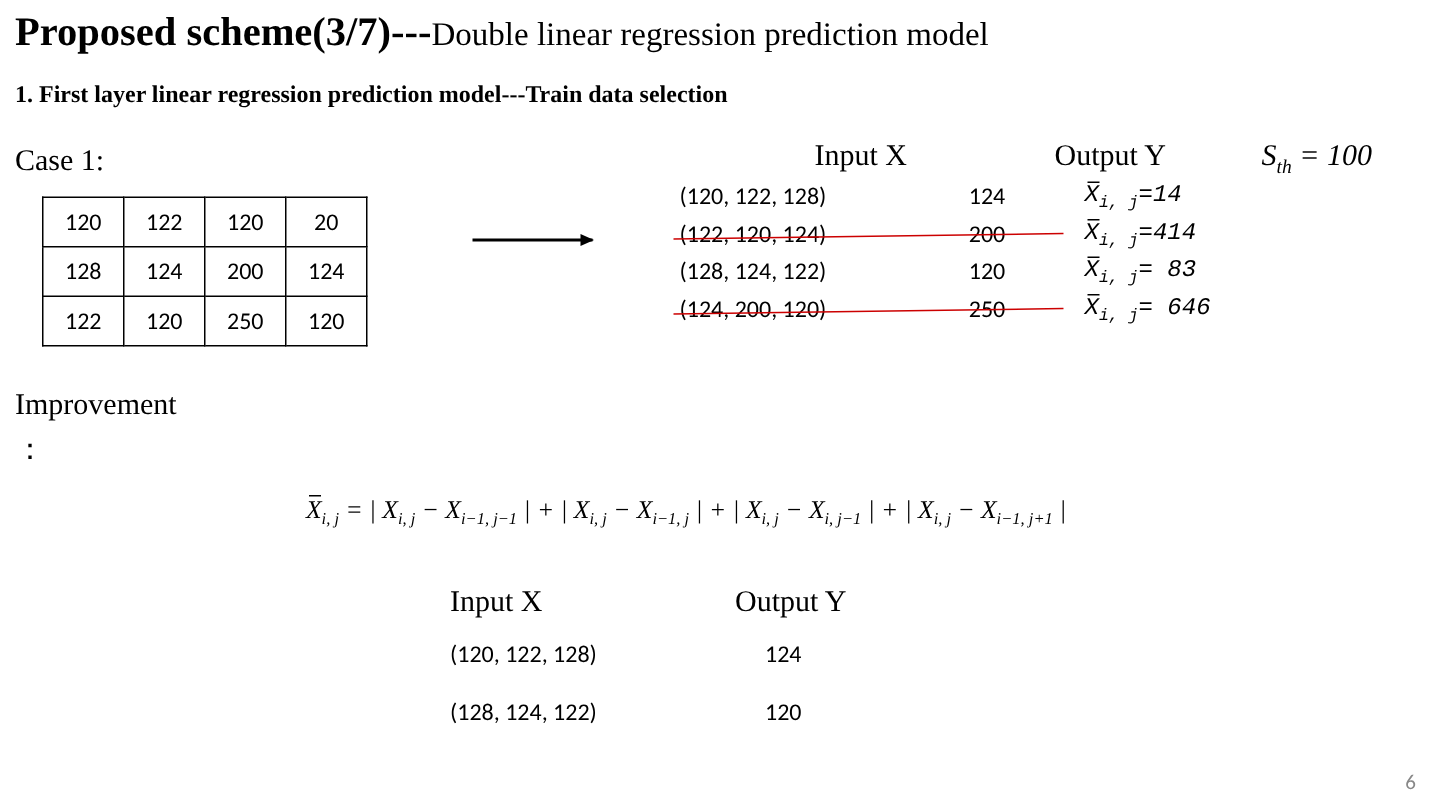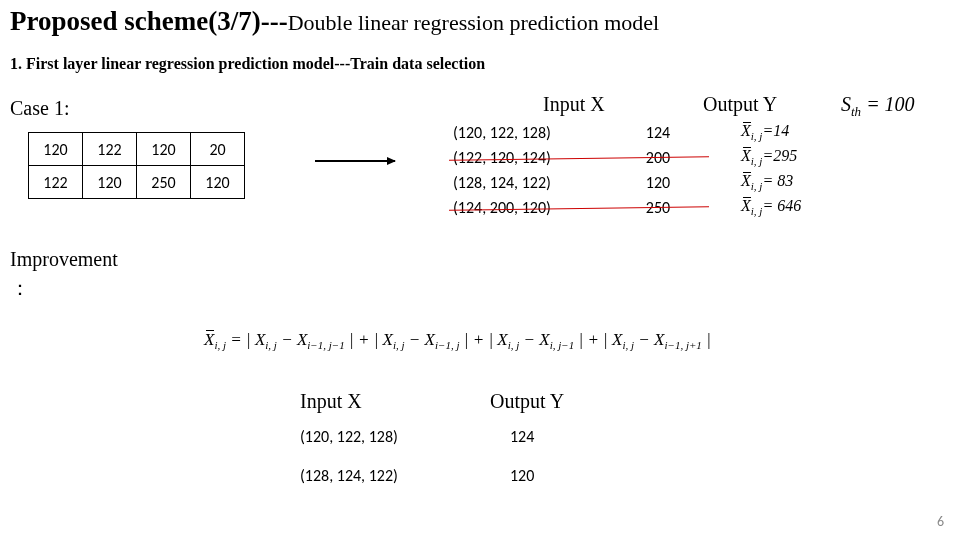--- a/index.html
+++ b/index.html
@@ -21,21 +21,21 @@
   table.matrix td { border: 1px solid #000; width: 54px; height: 33px; text-align: center; font-family: Calibri, Arial, sans-serif; font-size: 16px; }
 
   .arrow-wrap { display: flex; align-items: center; margin-left: 70px; }
   .arrow { width: 80px; height: 1.6px; background: #000; position: relative; }
   .arrow::after { content: ""; position: absolute; right: -1px; top: -3px; border-left: 9px solid #000; border-top: 4px solid transparent; border-bottom: 4px solid transparent; }
 
   .triples { margin-left: 58px; font-family: Calibri, Arial, sans-serif; font-size: 16px; }
   .triples .row { display: flex; align-items: center; height: 25px; position: relative; }
   .triples .t { width: 130px; }
   .triples .y { width: 70px; text-align: center; margin-left: 40px; }
-  .triples .xbar { margin-left: 48px; font-family: Liberation Serif, serif; font-style: italic; }
+  .triples .xbar { margin-left: 30px; font-family: Liberation Mono, monospace; font-style: italic; }
   .strike { position: absolute; left: -4px; width: 260px; top: 50%; height: 1.2px; background: #c00; transform: rotate(-0.8deg); }
   .xbar-sym { position: relative; display: inline-block; }
   .xbar-sym::before { content: ""; position: absolute; top: 0; left: 2px; width: 8px; height: 1px; background: #000; }
   .sub2 { font-size: 11px; font-style: italic; vertical-align: sub; }
 
   .improve-label { font-size: 20px; margin: 28px 0 0 0; width: 120px; }
   .improve-label .colon { display: block; margin-top: 4px; }
   .formula { font-family: Liberation Serif, serif; font-style: italic; font-size: 17px; position: absolute; left: 204px; top: 330px; white-space: nowrap; }
   .formula .subm { font-size: 11px; font-style: italic; vertical-align: sub; }
 
@@ -76,20 +76,26 @@
     <div class="matrix-wrap">
       <table class="matrix">
         <tbody>
             <tr>
               <td>120</td>
               <td>122</td>
               <td>120</td>
               <td>20</td>
             </tr>
         <tr>
+              <td>128</td>
+              <td>124</td>
+              <td>200</td>
+              <td>124</td>
+            </tr>
+        <tr>
               <td>122</td>
               <td>120</td>
               <td>250</td>
               <td>120</td>
             </tr>
       </tbody>
         </table>
     </div>
 
     <div class="arrow-wrap" style="margin-top:40px;">
@@ -99,21 +105,21 @@
     <div class="triples">
       <div class="row">
         <span class="t">(120, 122, 128)</span>
         <span class="y">124</span>
         <span class="xbar"><span class="xbar-sym">X</span><span class="sub2">i, j</span><span>=14</span></span>
       </div>
       <div class="row">
         <div class="strike"></div>
         <span class="t">(122, 120, 124)</span>
         <span class="y">200</span>
-        <span class="xbar"><span class="xbar-sym">X</span><span class="sub2">i, j</span><span>=295</span></span>
+        <span class="xbar"><span class="xbar-sym">X</span><span class="sub2">i, j</span><span>=414</span></span>
       </div>
       <div class="row">
         <span class="t">(128, 124, 122)</span>
         <span class="y">120</span>
         <span class="xbar"><span class="xbar-sym">X</span><span class="sub2">i, j</span><span>= 83</span></span>
       </div>
       <div class="row">
         <div class="strike"></div>
         <span class="t">(124, 200, 120)</span>
         <span class="y">250</span>

